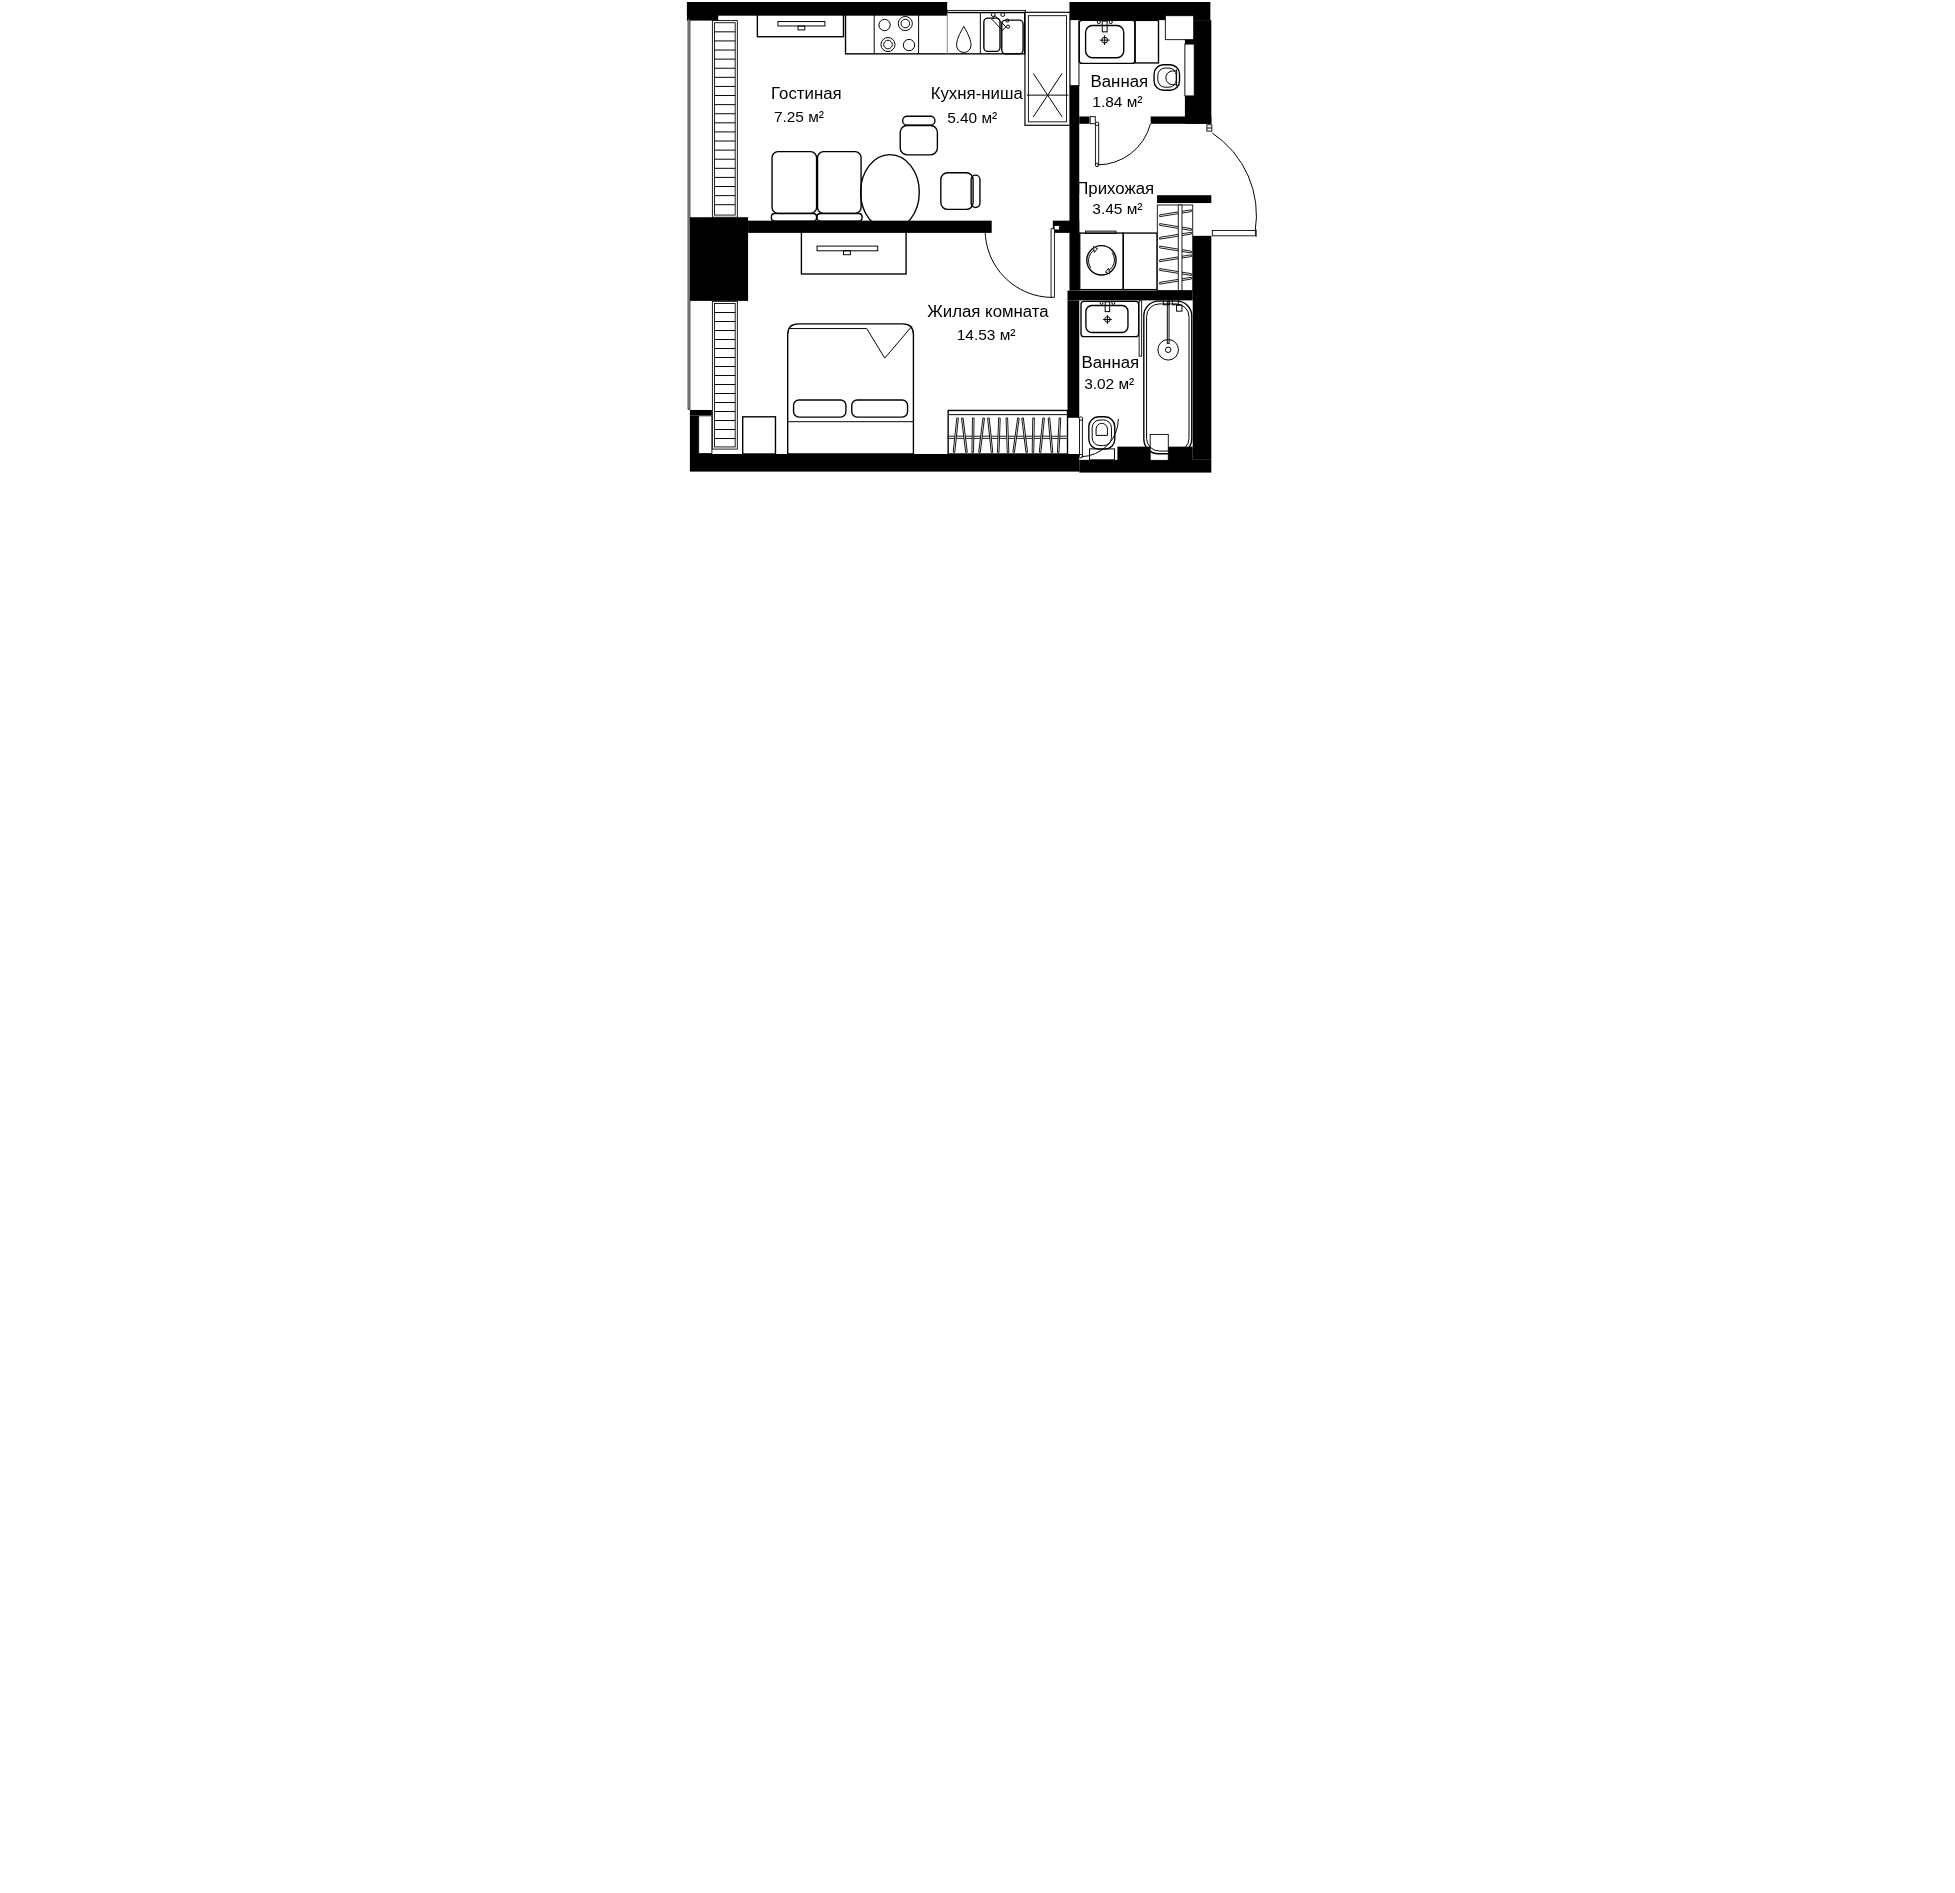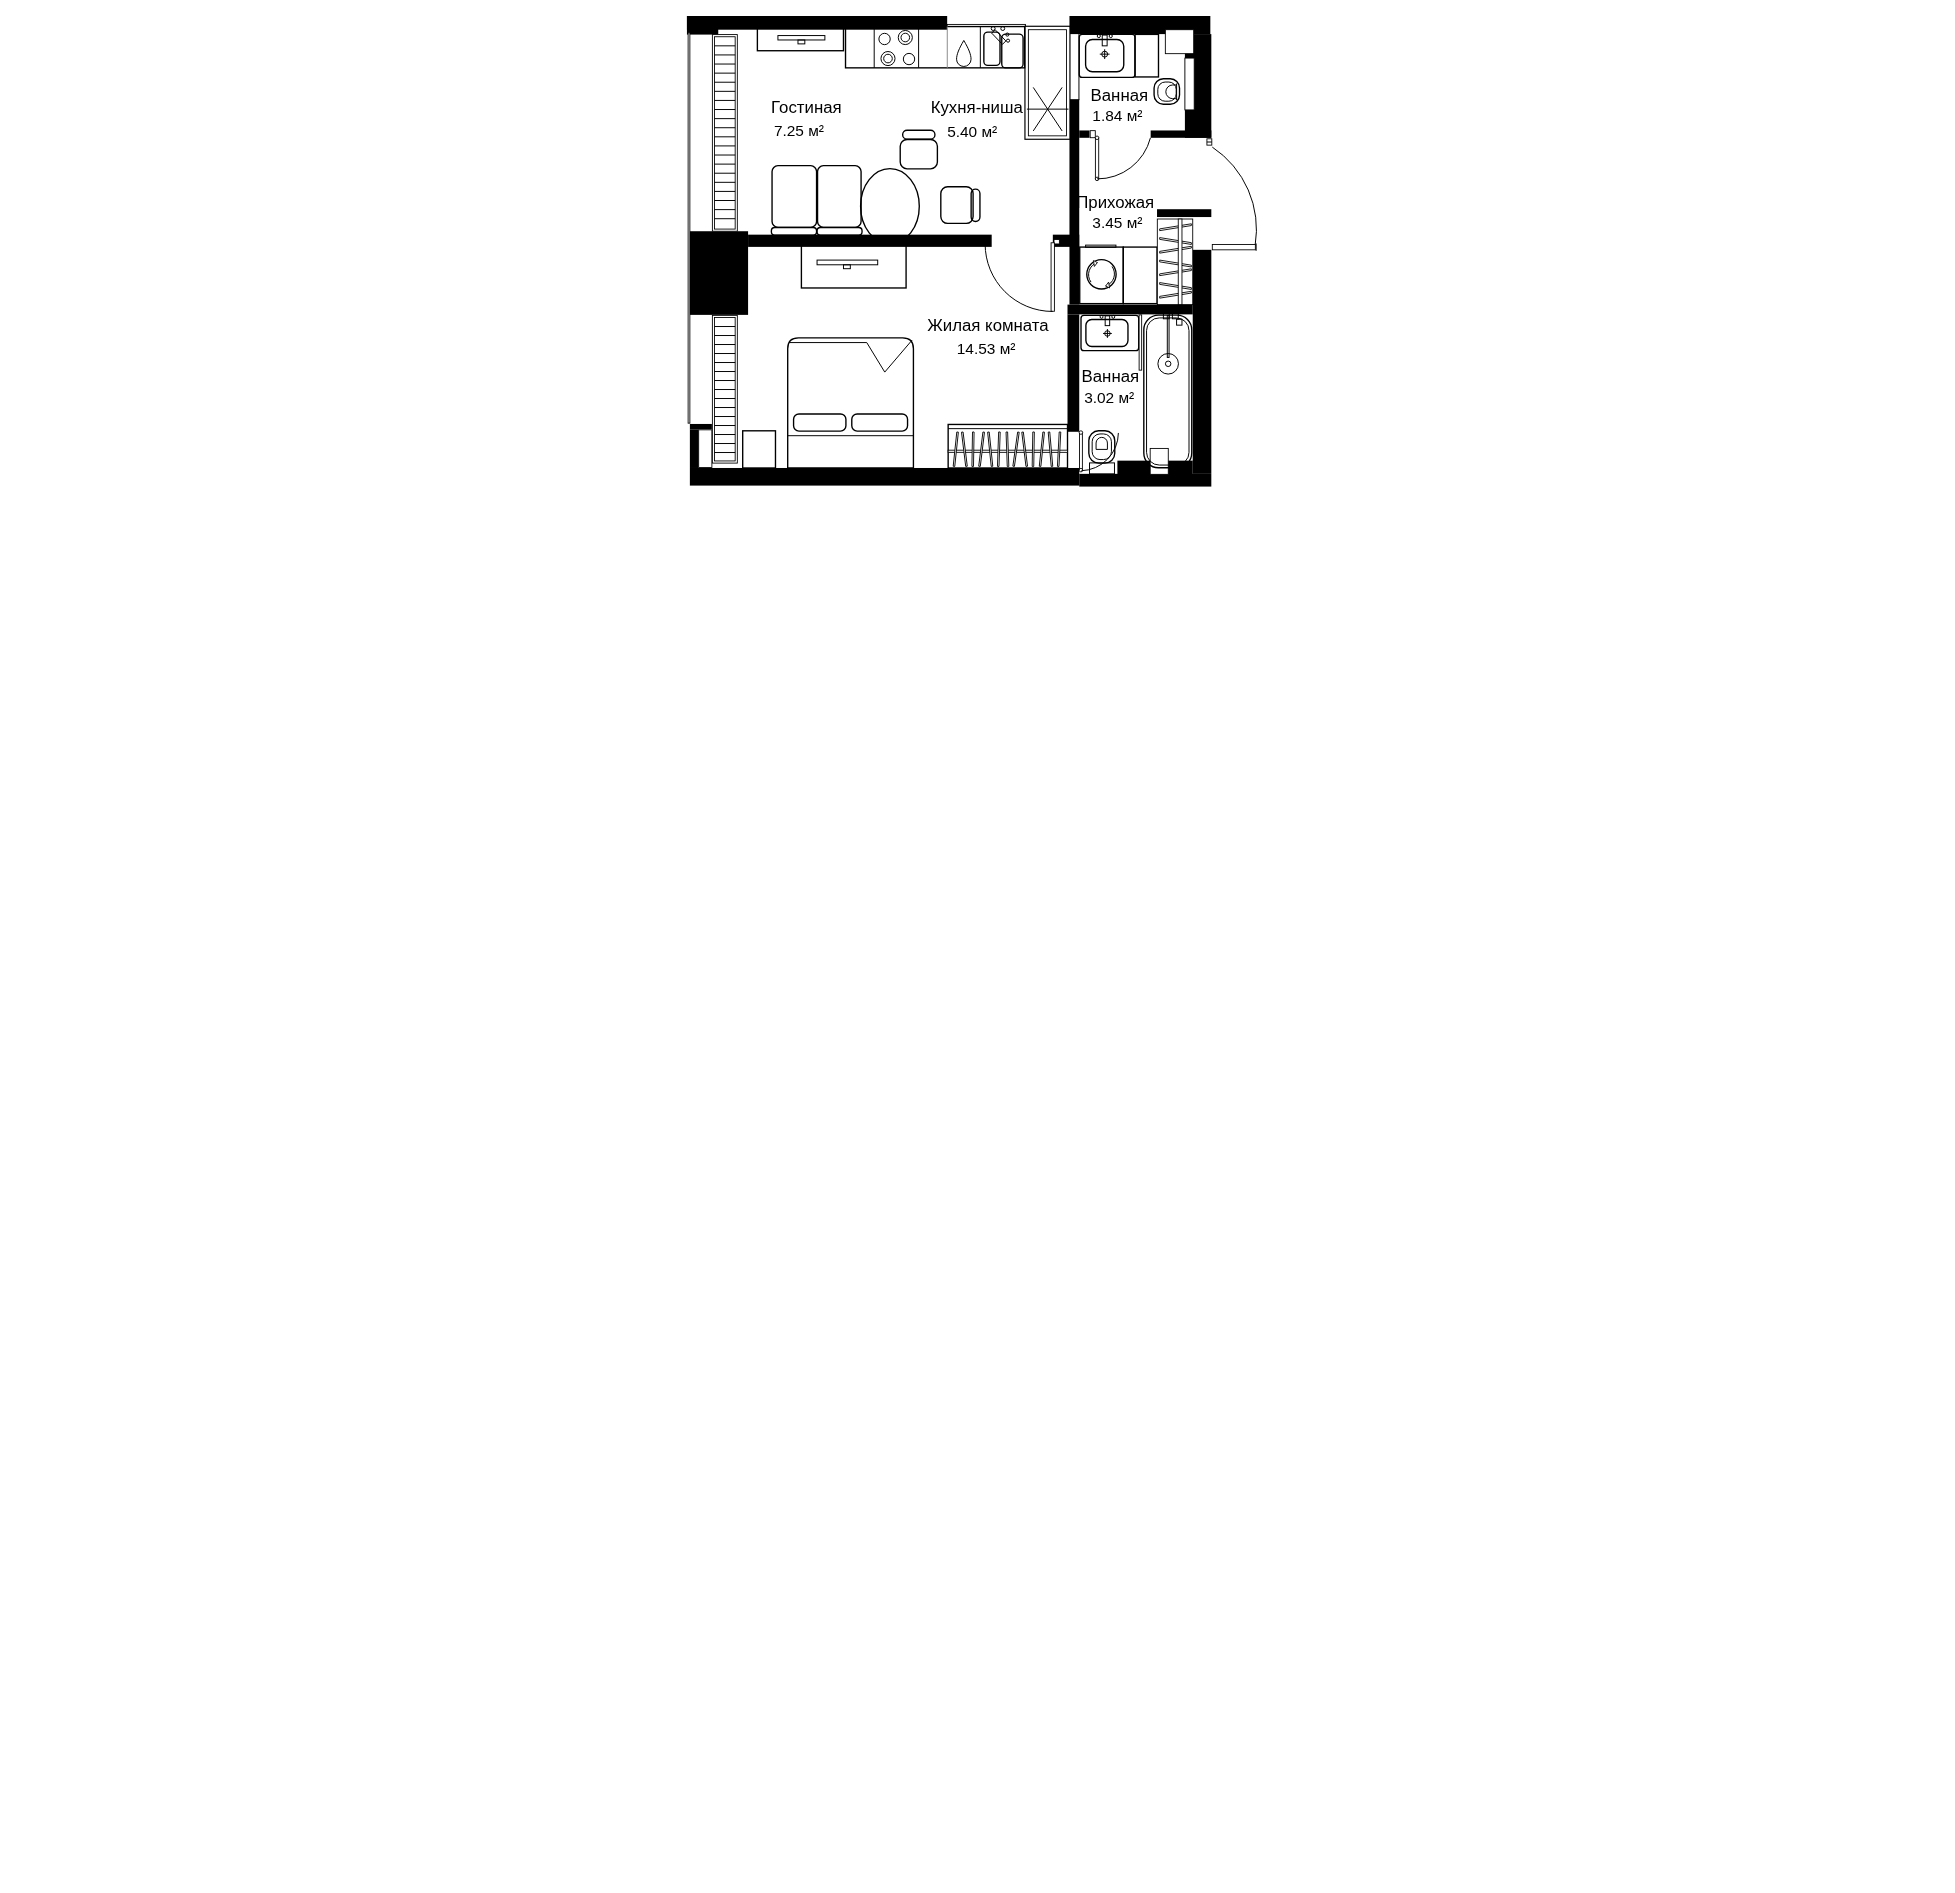--- a/index.html
+++ b/index.html
@@ -1,16 +1,16 @@
 <!DOCTYPE html>
 <html style="font-size:6.3px"><head>
 <meta charset="utf-8">
 <style>
   html,body{margin:0;padding:0;background:#ffffff;}
-  .stage{width:587px;max-width:100%;margin:16px auto;}
+  .stage{width:587px;max-width:100%;margin:2px auto;}
   svg{display:block;width:100%;height:auto;background:#ffffff;}
   .wall{fill:#000000;stroke:none;}
   .ln{fill:none;stroke:#000000;stroke-width:14;}
   .ln-thin{fill:none;stroke:#000000;stroke-width:10;}
   .wfill{fill:#ffffff;stroke:#000000;stroke-width:12;}
   .wfill-thin{fill:#ffffff;stroke:#000000;stroke-width:9;}
   .room-label{font-family:"Liberation Sans","DejaVu Sans",sans-serif;font-size:172px;fill:#000000;text-anchor:middle;}
   .area-label{font-family:"Liberation Sans","DejaVu Sans",sans-serif;font-size:158px;fill:#000000;text-anchor:middle;}
 </style>
 </head>

